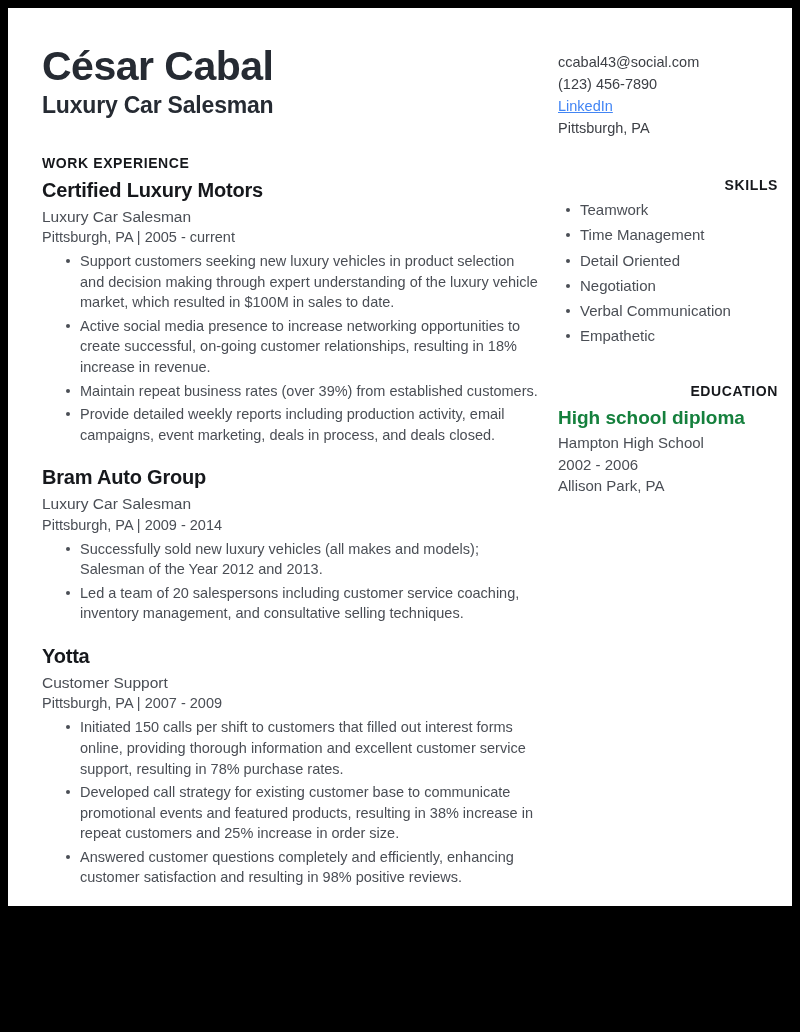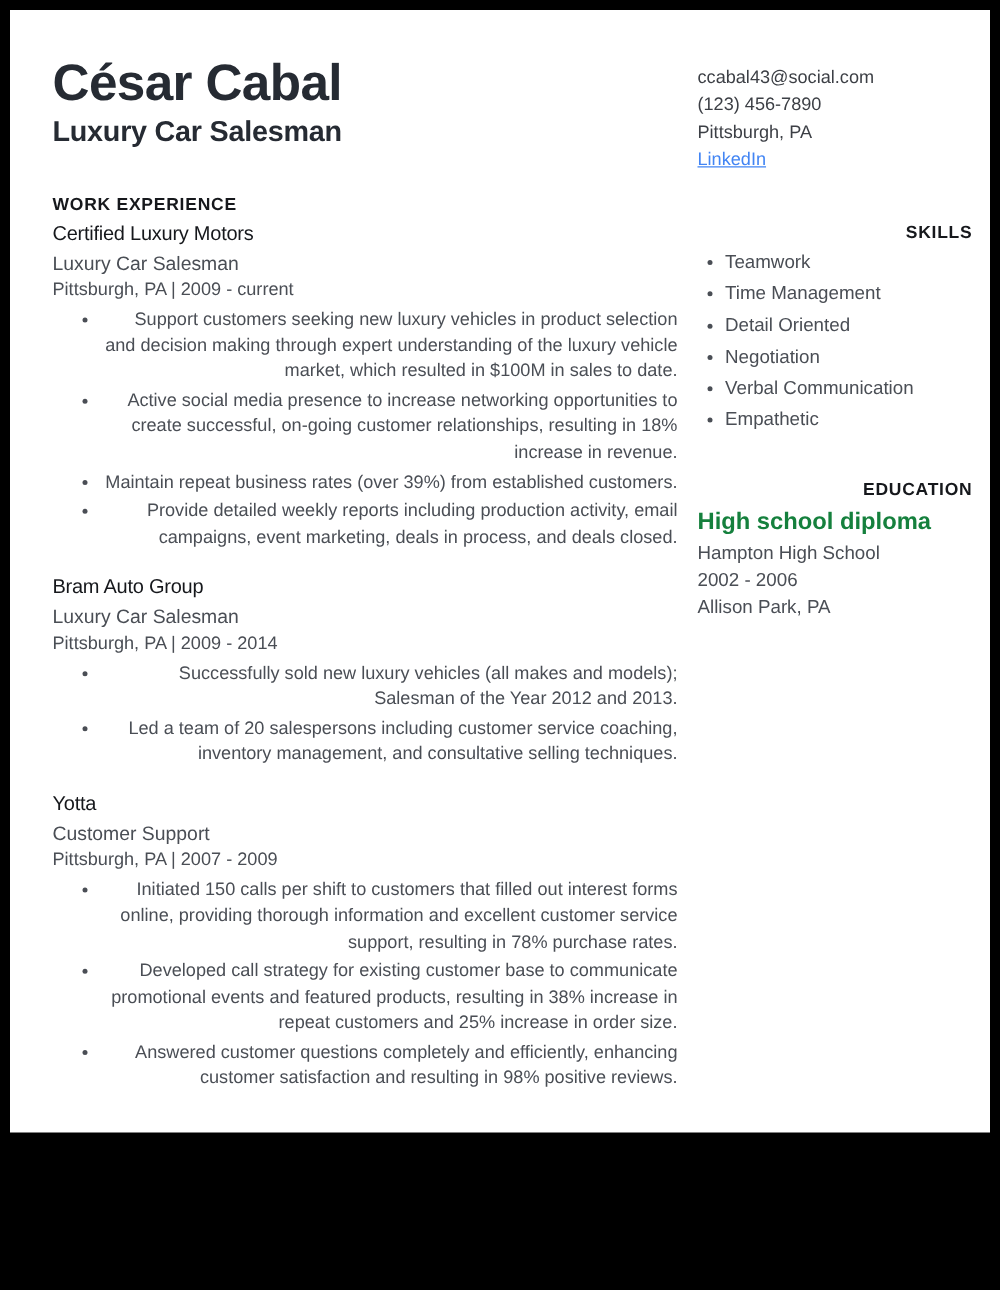--- a/index.html
+++ b/index.html
@@ -90,22 +90,22 @@
   }
 
   
   .job {
     margin-bottom: 20px;
   }
   .job:last-child {
     margin-bottom: 0;
   }
   .job-company {
-    font-size: 16px;
-    font-weight: normal;
+    font-size: 20px;
+    font-weight: bold;
     color: #16181c;
     letter-spacing: -0.2px;
     line-height: 1.25;
     margin: 0 0 3px 0;
   }
   .job-role {
     font-size: 15.5px;
     color: #4a4e55;
     line-height: 1.38;
     margin: 0;
@@ -121,21 +121,20 @@
     margin: 0;
     padding: 0 0 0 22px;
   }
   ul.bullets li {
     position: relative;
     font-size: 14.5px;
     color: #4a4e55;
     line-height: 1.42;
     padding-left: 16px;
     margin-bottom: 3px;
-    text-align: right;
   }
   ul.bullets li:before {
     content: "";
     position: absolute;
     left: 2px;
     top: 8px;
     width: 4px;
     height: 4px;
     background: #4a4e55;
     border-radius: 50%;
@@ -194,21 +193,21 @@
         <h2 class="headline">Luxury Car Salesman</h2>
       </div>
 
       <div class="section-title">Work Experience</div>
 
       <div>
 
         <div class="job">
           <div class="job-company">Certified Luxury Motors</div>
           <div class="job-role">Luxury Car Salesman</div>
-          <div class="job-meta">Pittsburgh, PA  |  2009 - current</div>
+          <div class="job-meta">Pittsburgh, PA  |  2005 - current</div>
           <ul class="bullets">
             <li>Support customers seeking new luxury vehicles in product selection and decision making through expert understanding of the luxury vehicle market, which resulted in $100M in sales to date.</li>
             <li>Active social media presence to increase networking opportunities to create successful, on-going customer relationships, resulting in 18% increase in revenue.</li>
             <li>Maintain repeat business rates (over 39%) from established customers.</li>
             <li>Provide detailed weekly reports including production activity, email campaigns, event marketing, deals in process, and deals closed.</li>
           </ul>
         </div>
 
         <div class="job">
           <div class="job-company">Bram Auto Group</div>
@@ -232,22 +231,22 @@
         </div>
 
       </div>
     </div>
 
     <div class="col-right">
 
       <div class="contact">
         <div>ccabal43@social.com</div>
         <div>(123) 456-7890</div>
+        <div><a href="#">LinkedIn</a></div>
         <div>Pittsburgh, PA</div>
-        <div><a href="#">LinkedIn</a></div>
       </div>
 
       <div class="section-title" style="margin-top:38px;">Skills</div>
       <ul class="skills">
         <li>Teamwork</li>
         <li>Time Management</li>
         <li>Detail Oriented</li>
         <li>Negotiation</li>
         <li>Verbal Communication</li>
         <li>Empathetic</li>

